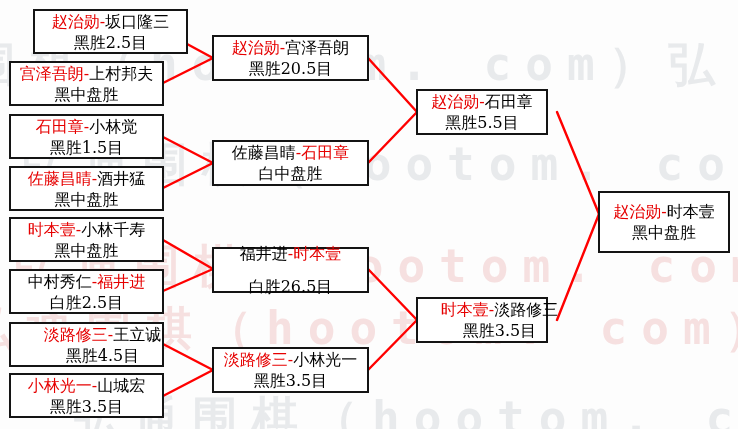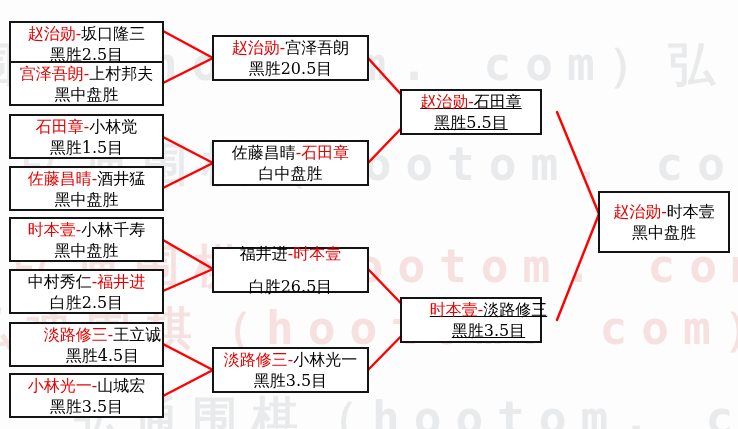--- a/index.html
+++ b/index.html
@@ -28,29 +28,29 @@
   .box{
     position:absolute;z-index:2;box-sizing:border-box;
     background:#ffffff;border:2px solid #141414;
     display:flex;flex-direction:column;justify-content:center;align-items:center;
     text-align:center;font-size:16px;line-height:21px;color:#000;
   }
   .seg[data-red="true"]{color:#e60000;}
   .l1,.l2{white-space:nowrap;}
   
   .b-r1{left:9px;width:155px;height:45px;}
-  .b-r1-0{top:21px;}  .b-r1-1{top:61px;}
+  .b-r1-0{top:9px;margin-left:24px;}  .b-r1-1{top:61px;}
   .b-r1-2{top:114px;}.b-r1-3{top:166px;}
   .b-r1-4{top:217px;}.b-r1-5{top:269px;align-items:center;}
   .b-r1-6{top:322px;padding-left:32px;}.b-r1-7{top:373px;}
   
   .b-r2{left:212px;width:157px;height:46px;}
   .b-r2-0{top:35px;}.b-r2-1{top:140px;}.b-r2-2{top:247px;gap:12px;}.b-r2-3{top:347px;}
   
-  .b-r3{left:400px;width:142px;height:46px;text-decoration:underline;}
+  .b-r3{left:416px;width:132px;height:46px;}
   .b-r3-0{top:89px;}.b-r3-1{top:297px;padding-left:35px;}
   
   .b-f{left:598px;width:132px;height:62px;top:191px;}
 </style>
 </head>
 <body>
 
 <div id="screen">
 
   <div class="wm wm1" data-tone="gray">弘通围棋（hootom. com）弘</div>

